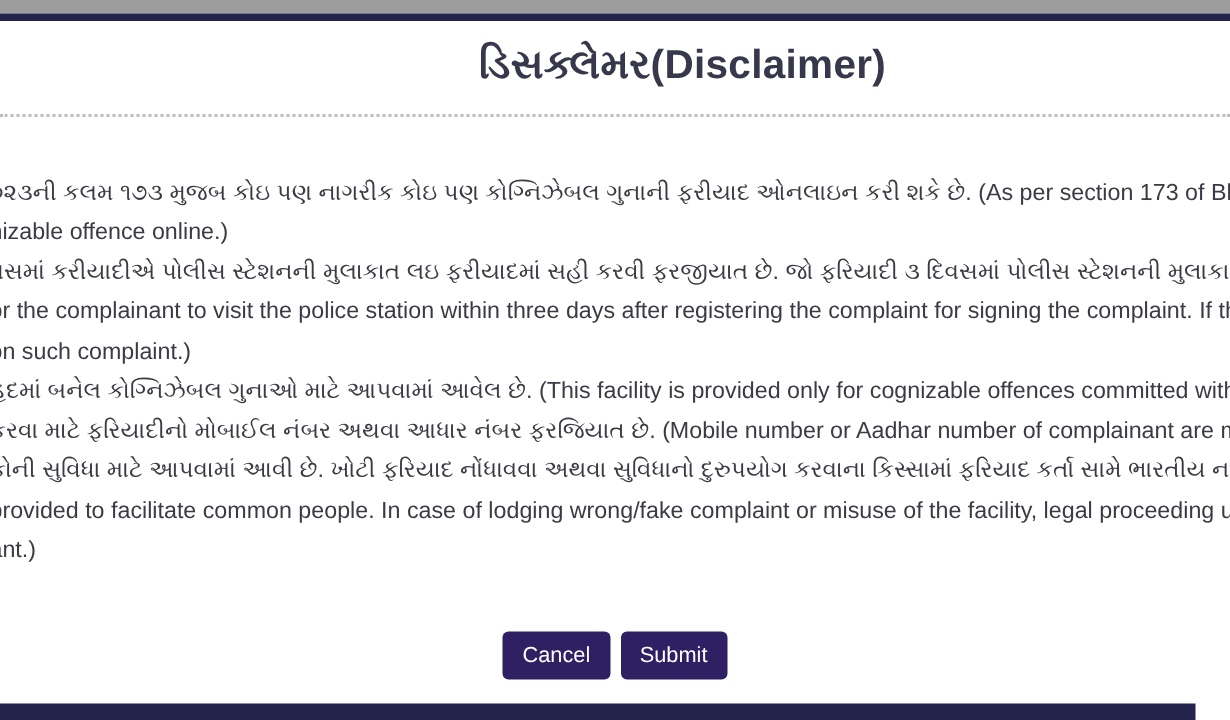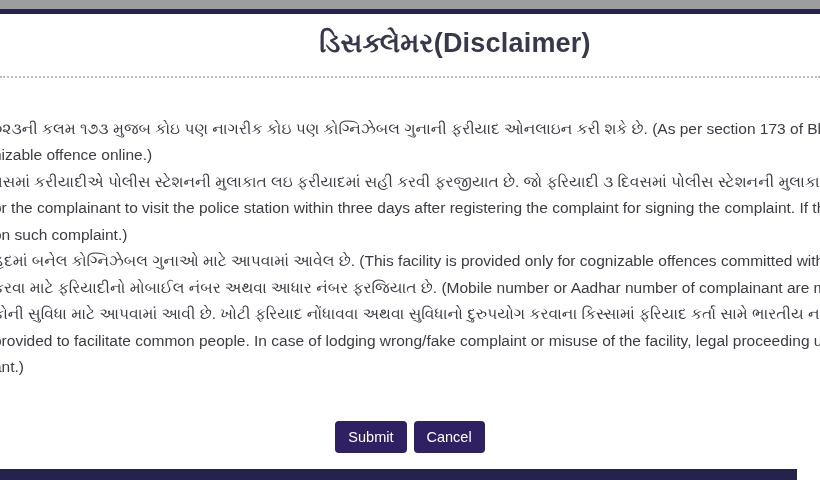--- a/index.html
+++ b/index.html
@@ -98,17 +98,17 @@
   <div class="line">or the complainant to visit the police station within three days after registering the complaint for signing the complaint. If the complainant does not vi</div>
   <div class="line">on such complaint.)</div>
   <div class="line">હદમાં બનેલ કોગ્નિઝેબલ ગુનાઓ માટે આપવામાં આવેલ છે. (This facility is provided only for cognizable offences committed within the Gujarat State.)</div>
   <div class="line">કરવા માટે ફરિયાદીનો મોબાઈલ નંબર અથવા આધાર નંબર ફરજિયાત છે. (Mobile number or Aadhar number of complainant are mandatory for using services</div>
   <div class="line">કોની સુવિધા માટે આપવામાં આવી છે. ખોટી ફરિયાદ નોંધાવવા અથવા સુવિધાનો દુરુપયોગ કરવાના કિસ્સામાં ફરિયાદ કર્તા સામે ભારતીય નાગરિક સુરક્ષા સંહિતા (BNSS)</div>
   <div class="line">provided to facilitate common people. In case of lodging wrong/fake complaint or misuse of the facility, legal proceeding under Bhartiya Nagarik Sura</div>
   <div class="line">ant.)</div>
 </div>
 
 <div class="button-row">
+  <button class="btn">Cancel</button>
   <button class="btn">Submit</button>
-  <button class="btn">Cancel</button>
 </div>
 
 <div class="bottom-accent-bar"></div>
 
 </body></html>

